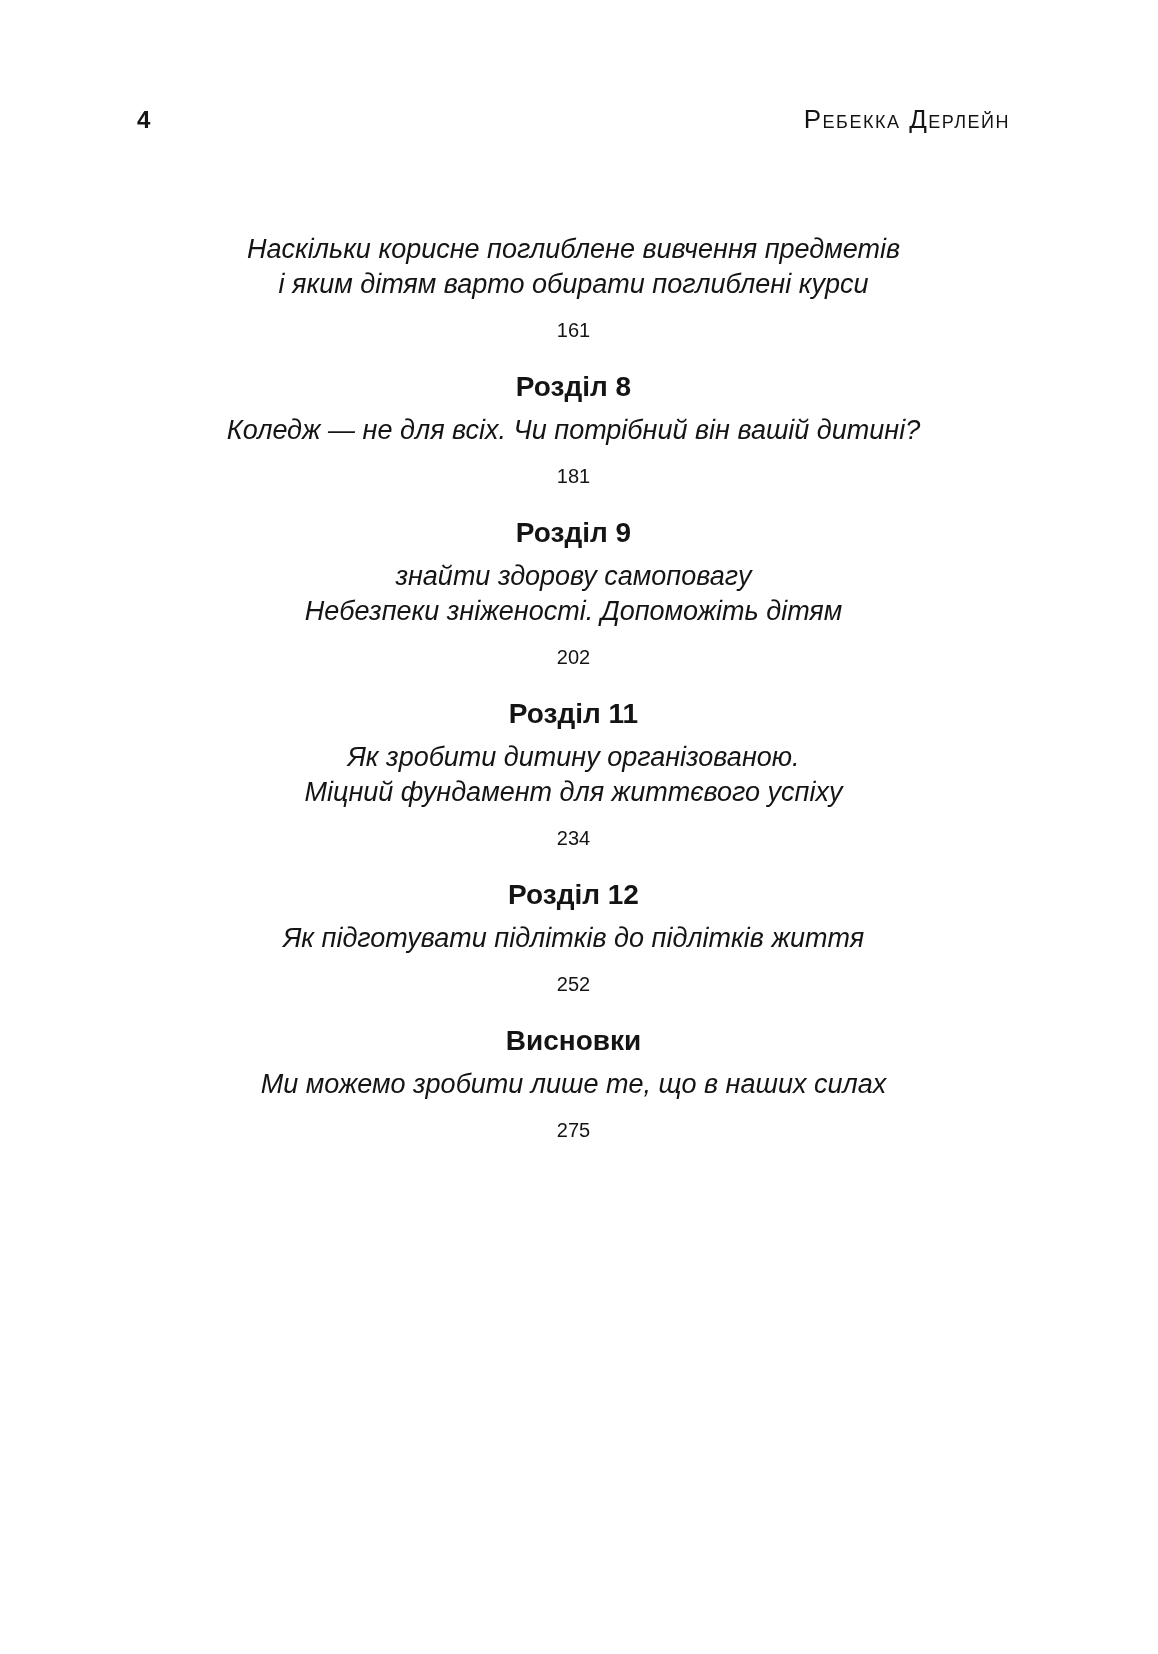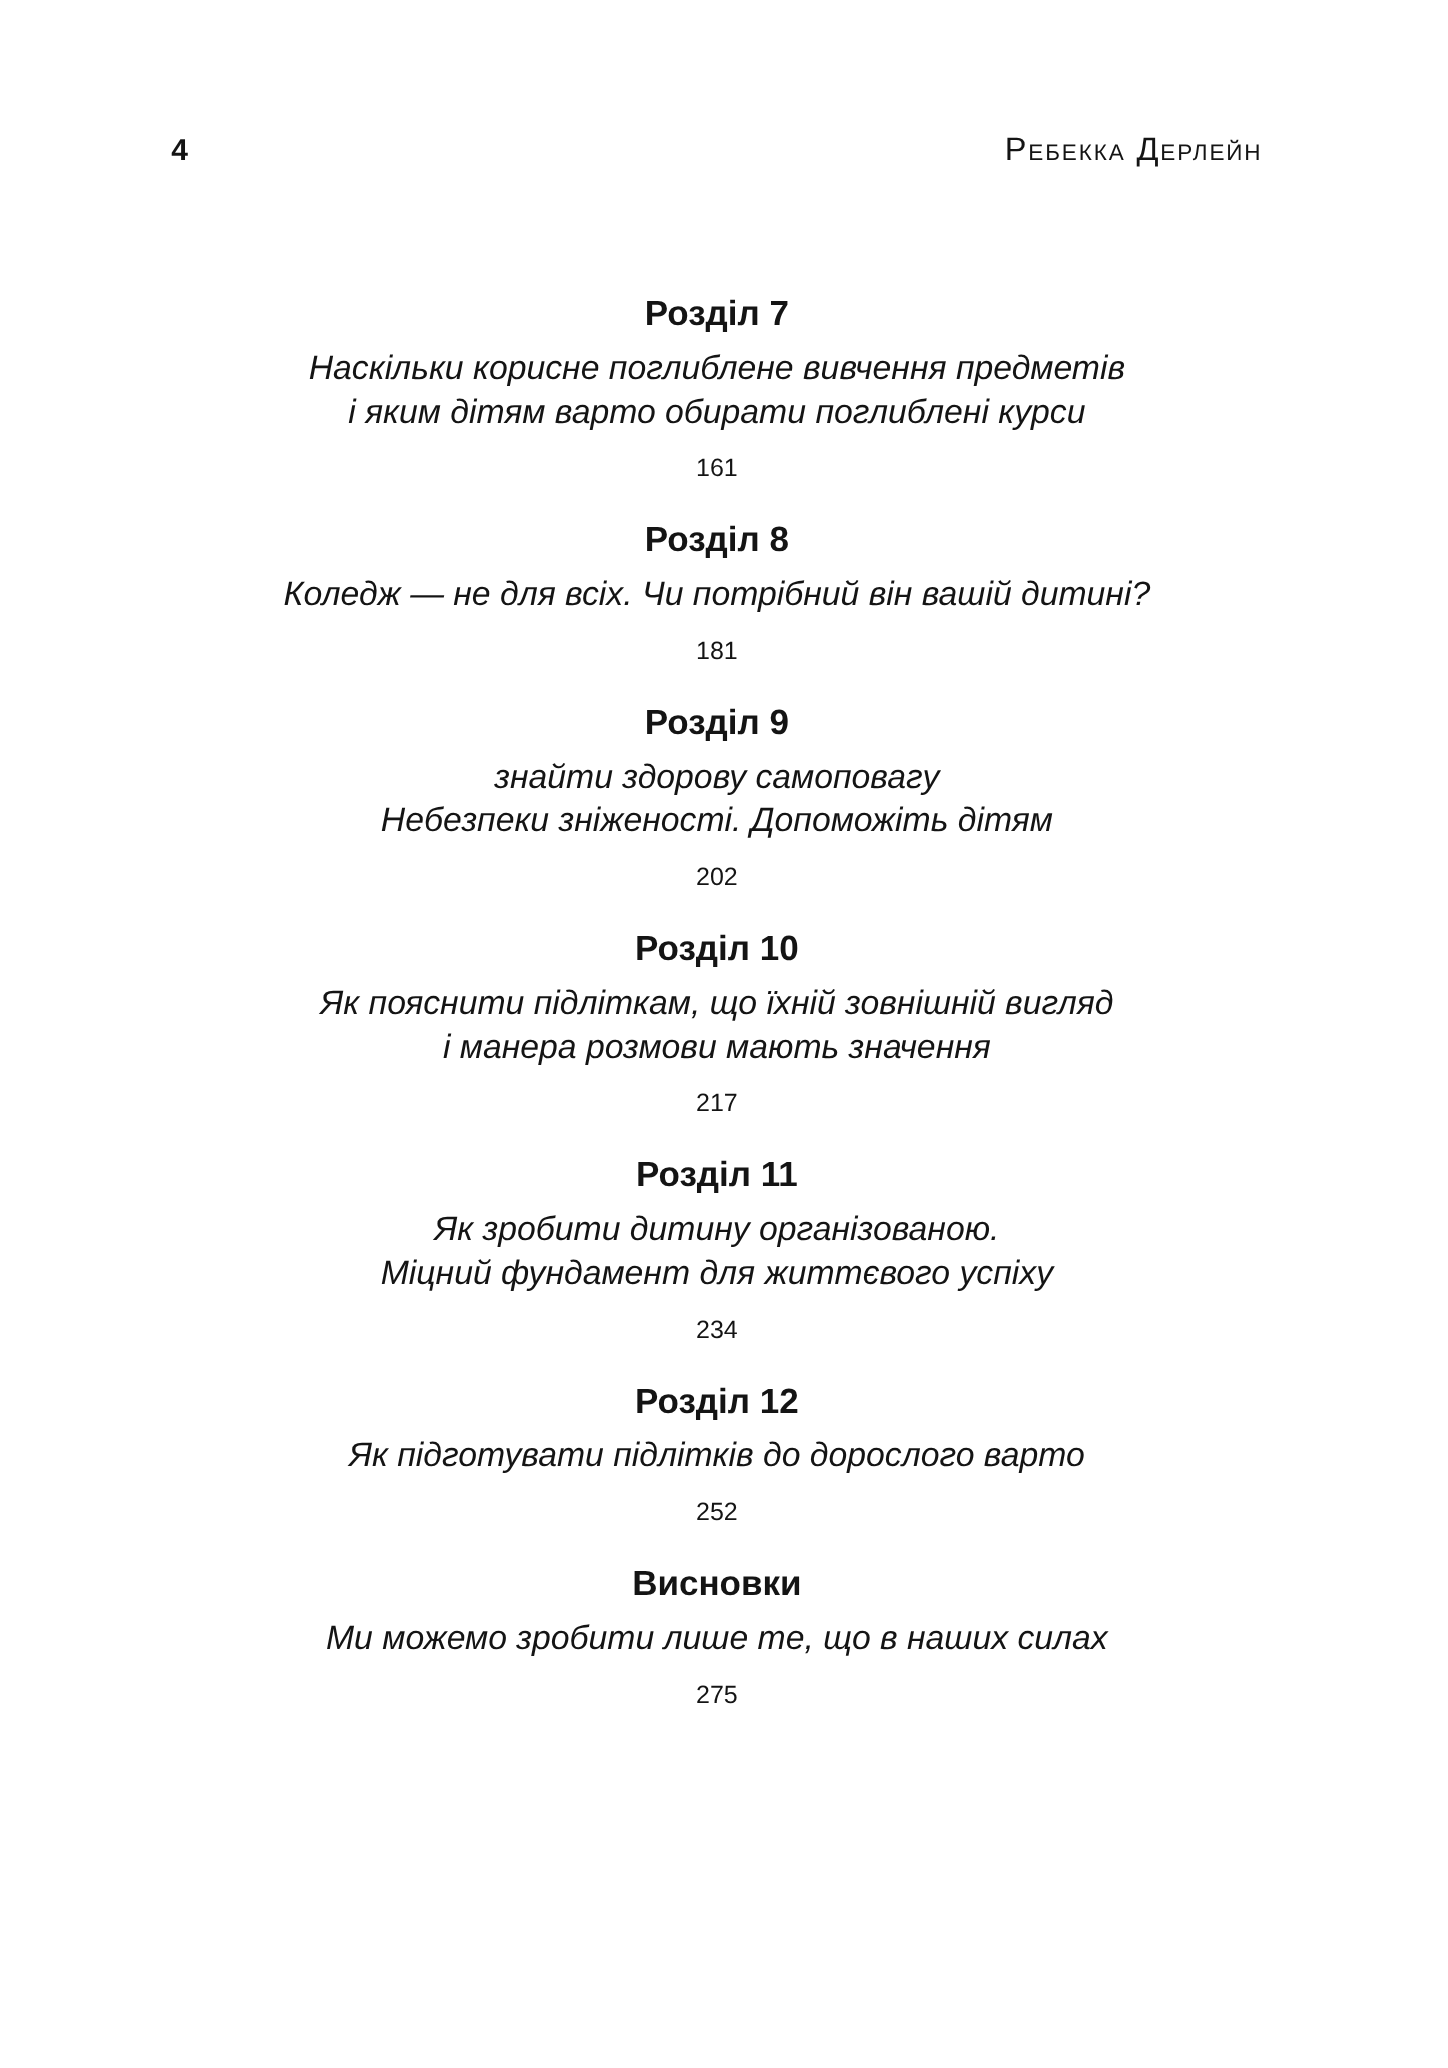--- a/index.html
+++ b/index.html
@@ -68,21 +68,20 @@
 <div class="page">
 
   <div class="running-header">
     <span class="folio">4</span>
     <span class="author">Ребекка Дерлейн</span>
   </div>
 
   <div class="toc">
 
     <section class="entry">
-      <div class="entry-heading">Розділ 7</div>
       <div class="entry-title">
         <div class="title-line">Наскільки корисне поглиблене вивчення предметів</div>
         <div class="title-line">і яким дітям варто обирати поглиблені курси</div>
       </div>
       <div class="entry-page">161</div>
     </section>
 
     <section class="entry">
       <div class="entry-heading">Розділ 8</div>
       <div class="entry-title">
@@ -93,42 +92,34 @@
 
     <section class="entry">
       <div class="entry-heading">Розділ 9</div>
       <div class="entry-title">
         <div class="title-line">знайти здорову самоповагу</div>
         <div class="title-line">Небезпеки зніженості. Допоможіть дітям</div>
       </div>
       <div class="entry-page">202</div>
     </section>
 
-    <section class="entry">
-      <div class="entry-heading">Розділ 10</div>
-      <div class="entry-title">
-        <div class="title-line">Як пояснити підліткам, що їхній зовнішній вигляд</div>
-        <div class="title-line">і манера розмови мають значення</div>
-      </div>
-      <div class="entry-page">217</div>
-    </section>
 
     <section class="entry">
       <div class="entry-heading">Розділ 11</div>
       <div class="entry-title">
         <div class="title-line">Як зробити дитину організованою.</div>
         <div class="title-line">Міцний фундамент для життєвого успіху</div>
       </div>
       <div class="entry-page">234</div>
     </section>
 
     <section class="entry">
       <div class="entry-heading">Розділ 12</div>
       <div class="entry-title">
-        <div class="title-line">Як підготувати підлітків до дорослого варто</div>
+        <div class="title-line">Як підготувати підлітків до підлітків життя</div>
       </div>
       <div class="entry-page">252</div>
     </section>
 
     <section class="entry">
       <div class="entry-heading">Висновки</div>
       <div class="entry-title">
         <div class="title-line">Ми можемо зробити лише те, що в наших силах</div>
       </div>
       <div class="entry-page">275</div>

